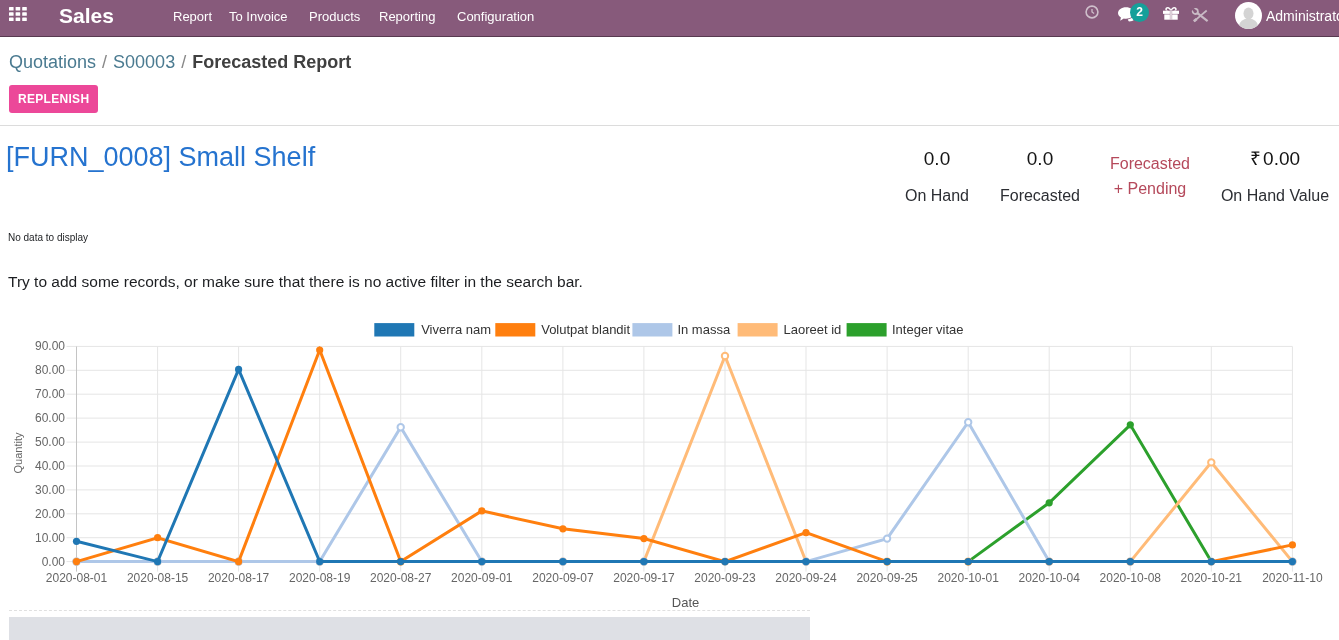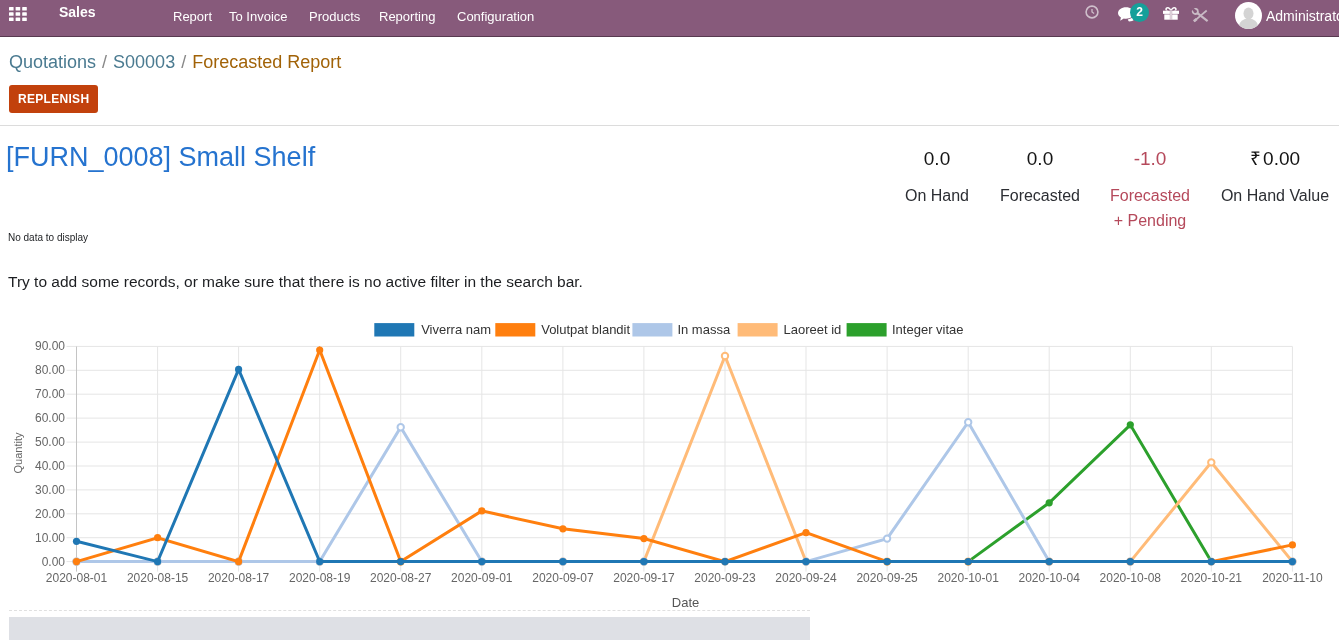--- a/index.html
+++ b/index.html
@@ -1,28 +1,28 @@
 <!DOCTYPE html>
 <html><head><meta charset="utf-8"><title>Sales</title>
 <style>
 * { margin:0; padding:0; box-sizing:border-box; }
 html,body { width:1339px; height:640px; overflow:hidden; background:#fff;
   font-family:"Liberation Sans", sans-serif; }
 .abs { position:absolute; }
 
 #nav { position:absolute; left:0; top:0; width:1339px; height:37px; background:#875a7b;
   border-bottom:1px solid rgba(0,0,0,.35); }
-#nav .brand { position:absolute; left:59px; top:4px; color:#fff; font-size:14px; font-weight:bold; }
+#nav .brand { position:absolute; left:59px; top:4px; color:#fff; font-size:21px; font-weight:bold; }
 #nav .mi { position:absolute; top:0; height:33px; line-height:33px; color:#fff; font-size:13px; }
 
 #bc { position:absolute; left:9px; top:51.5px; font-size:18px; }
 #bc a { color:#4a7a90; text-decoration:none;text-align:right; }
 #bc .sep { color:#888; padding:0 6px; }
-#bc .cur { color:#a16207; }
-#btn { position:absolute; left:9px; top:85px; height:28px; padding:0 9px; background:#c2410c;
+#bc .cur { color:#404040;font-weight:bold; }
+#btn { position:absolute; left:9px; top:85px; height:28px; padding:0 9px; background:#ec4899;
   color:#fff; font-size:12px; font-weight:bold; line-height:28px; border-radius:3px; letter-spacing:.3px; }
 #hr1 { position:absolute; left:0; top:125px; width:1339px; height:1px; background:#dcdcdc; }
 #title { position:absolute; left:6px; top:142px; font-size:27px; color:#2573cf; }
 .stat { position:absolute; top:143px; text-align:center; }
 .stat .num { font-size:19px; color:#141414; line-height:32px; }
 .stat .lab { font-size:16px; color:#2c2e33; line-height:24.5px; margin-top:9px; }
 .stat.red .num, .stat.red .lab { color:#b5495b; }
 #nodata { position:absolute; left:8px; top:232px; font-size:10px; color:#1c1e21; }
 #trytxt { position:absolute; left:8px; top:273px; font-size:15.5px; color:#1c1e21;text-align:center; }
 #chart { position:absolute; left:0; top:315px; }
@@ -99,21 +99,20 @@
 <div id="title">[FURN_0008] Small Shelf</div>
 <div class="stat" style="left:887px;width:100px">
     <div class="num">0.0</div>
     <div class="lab">On Hand</div>
   </div>
 <div class="stat" style="left:985px;width:110px">
     <div class="num">0.0</div>
     <div class="lab">Forecasted</div>
   </div>
 <div class="stat red" style="left:1095px;width:110px">
-    <div class="num">-1.0</div>
     <div class="lab">Forecasted<br>+ Pending</div>
   </div>
 <div class="stat" style="left:1208px;width:134px">
     <div class="num"><span style="margin-right:-3px">₹</span> 0.00</div>
     <div class="lab">On Hand Value</div>
   </div>
 
 <div id="nodata">No data to display</div>
 <div id="trytxt">Try to add some records, or make sure that there is no active filter in the search bar.</div>
 

